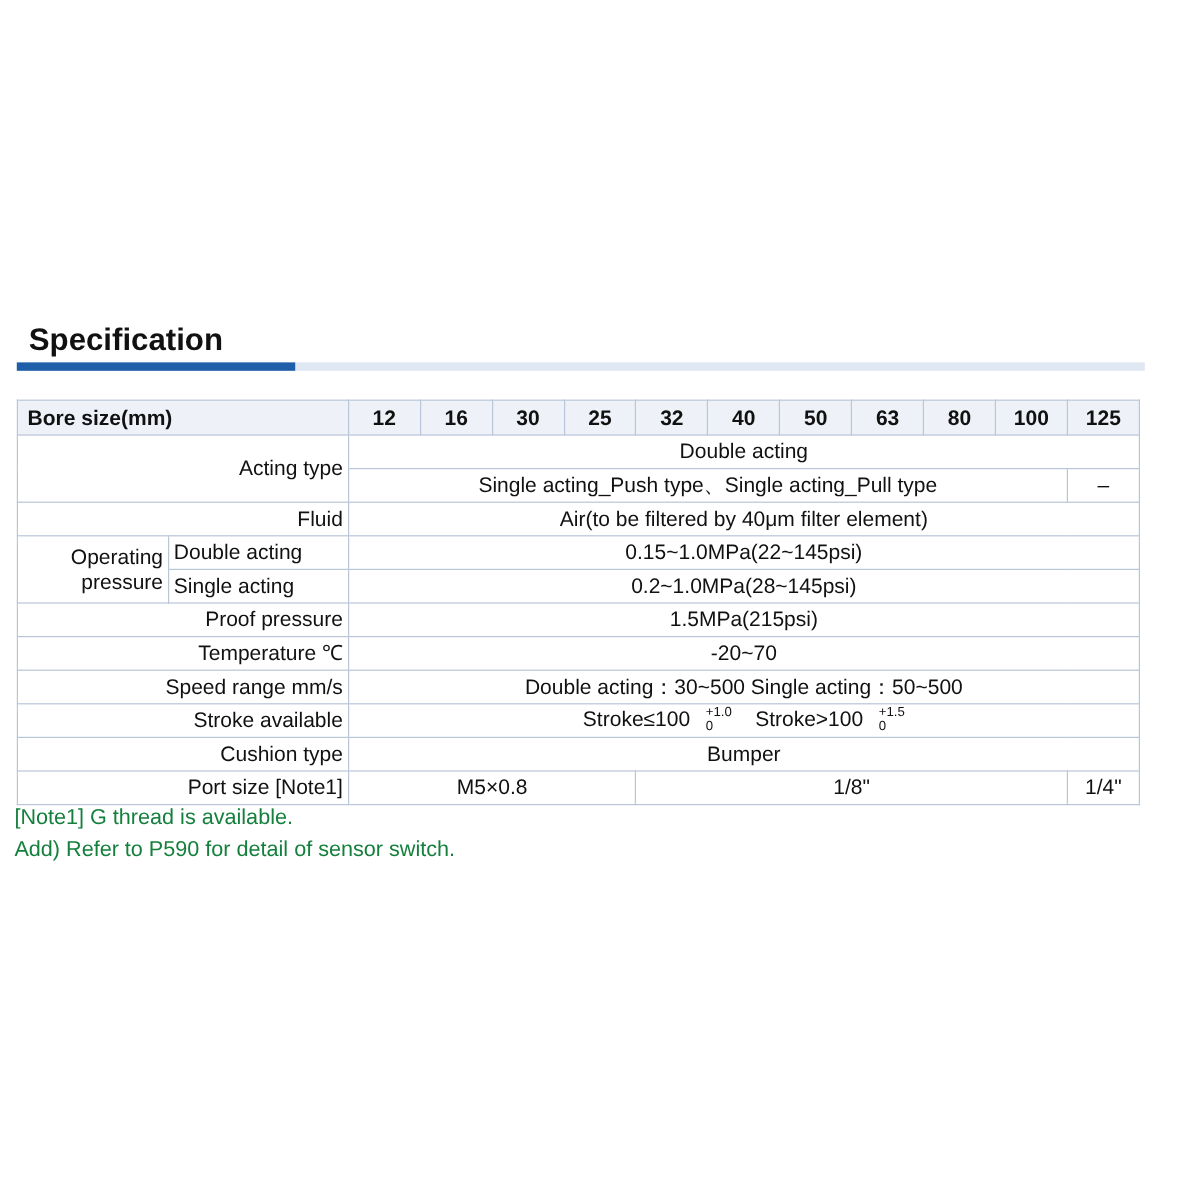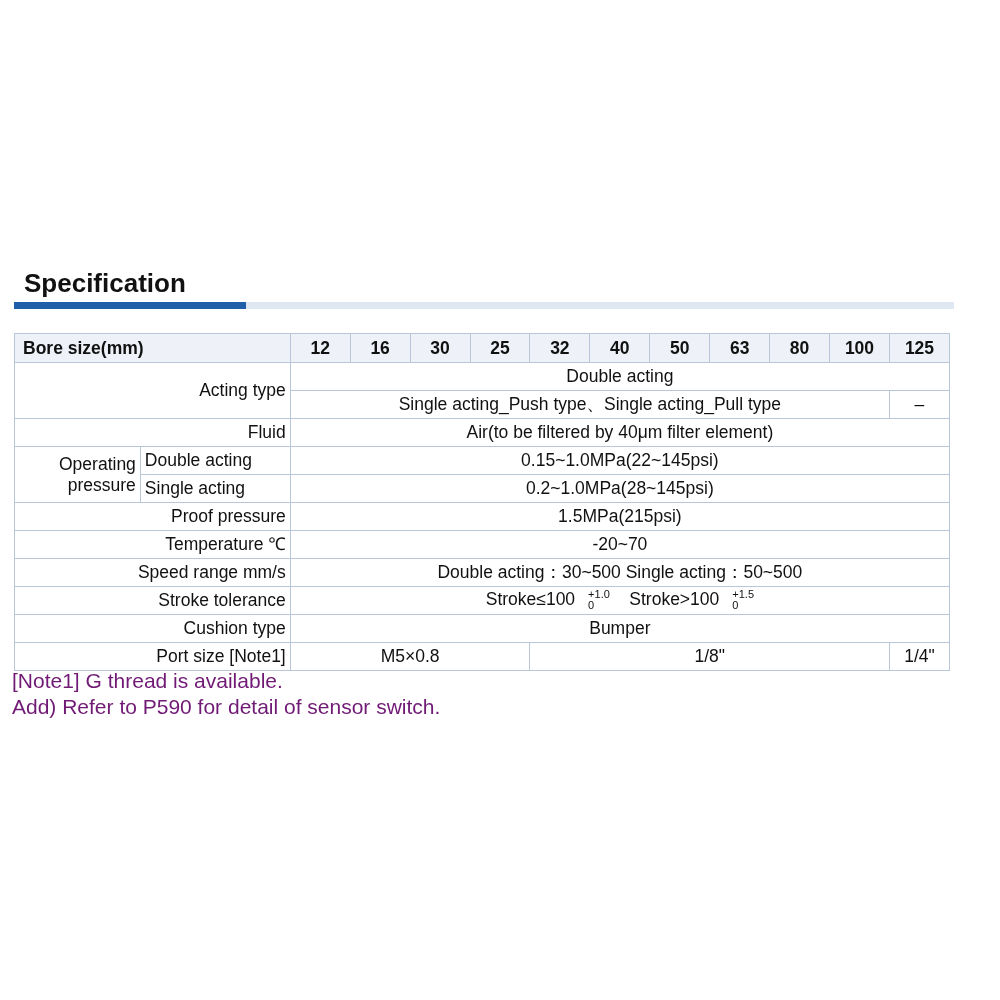--- a/index.html
+++ b/index.html
@@ -107,23 +107,23 @@
     margin-left: 13px;
   }
   .frac .up { display: block; }
   .frac .dn { display: block; }
 
   
   .notes {
     position: absolute;
     left: 12px;
     top: 668px;
-    font-size: 21px;
+    font-size: 18px;
     line-height: 26px;
-    color: #701a75;
+    color: #15803d;
   }
 </style>
 </head>
 <body>
 
 <div class="page">
 
   <div class="title-block">
     <div class="title-text">Specification</div>
     <div class="title-rule"></div>
@@ -200,21 +200,21 @@
       <td class="rowlabel" colspan="2">Temperature  ℃</td>
       <td class="ctr" colspan="11">-20~70</td>
     </tr>
 
     <tr>
       <td class="rowlabel" colspan="2">Speed range  mm/s</td>
       <td class="ctr" colspan="11">Double acting：30~500    Single acting：50~500</td>
     </tr>
 
     <tr>
-      <td class="rowlabel" colspan="2">Stroke tolerance</td>
+      <td class="rowlabel" colspan="2">Stroke available</td>
       <td class="ctr" colspan="11">
         <span>Stroke≤100</span><span class="frac"><span class="up">+1.0</span><span class="dn">0</span></span>&nbsp;&nbsp;&nbsp;&nbsp;<span>Stroke&gt;100</span><span class="frac"><span class="up">+1.5</span><span class="dn">0</span></span>
       </td>
     </tr>
 
     <tr>
       <td class="rowlabel" colspan="2">Cushion type</td>
       <td class="ctr" colspan="11">Bumper</td>
     </tr>
 

